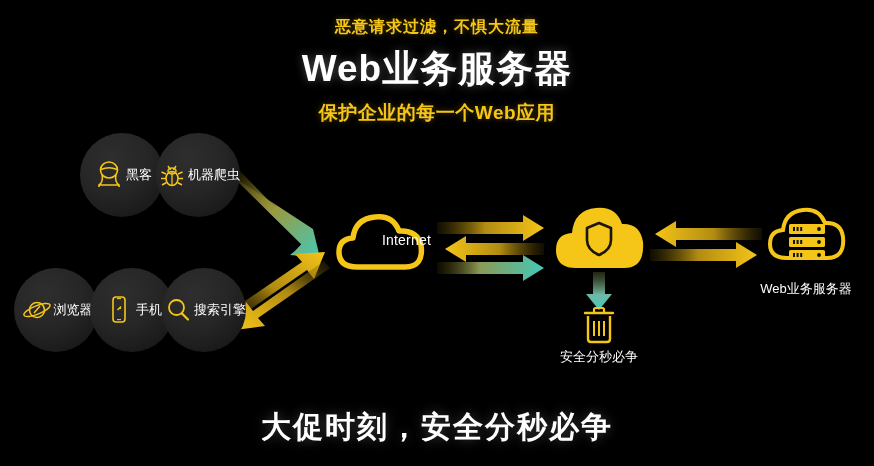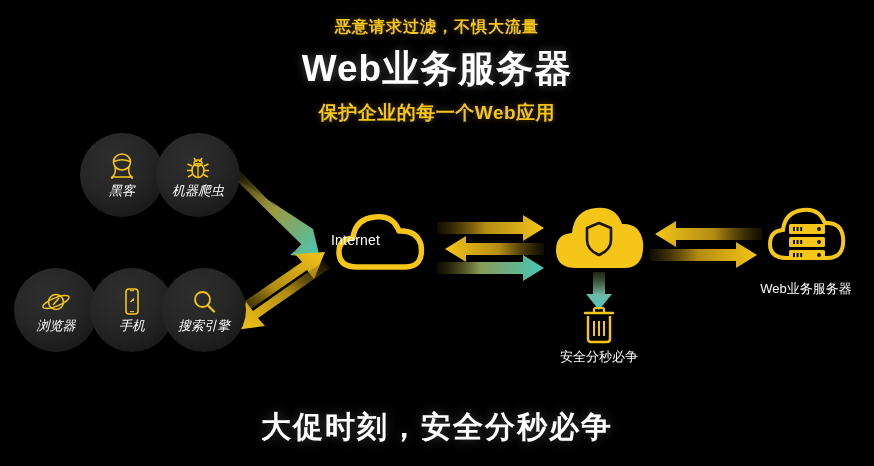--- a/index.html
+++ b/index.html
@@ -66,24 +66,22 @@
   }
 
   
   .node-circle {
     position: absolute;
     width: 84px;
     height: 84px;
     border-radius: 50%;
     background: radial-gradient(circle at 38% 30%, #2e2e2e 0%, #262626 45%, #1a1a1a 78%, #111111 100%);
     display: flex;
-    flex-direction: column;
     align-items: center;
     justify-content: center;
-    font-style: italic;
   }
   .node-circle .glyph {
     width: 34px;
     height: 30px;
     display: flex;
     align-items: center;
     justify-content: center;
     margin-bottom: 1px;
   }
   .node-circle .cap {
@@ -99,21 +97,21 @@
     left: 331px;
     top: 207px;
     width: 100px;
     height: 66px;
   }
   .internet-label {
     position: absolute;
     left: 331px;
     top: 232px;
     width: 100px;
-    text-align: left;
+    text-align: right;
     font-size: 14px;
     color: #ffffff;
     letter-spacing: 0.2px;
   }
   .waf-cloud {
     position: absolute;
     left: 552px;
     top: 200px;
     width: 94px;
     height: 74px;

